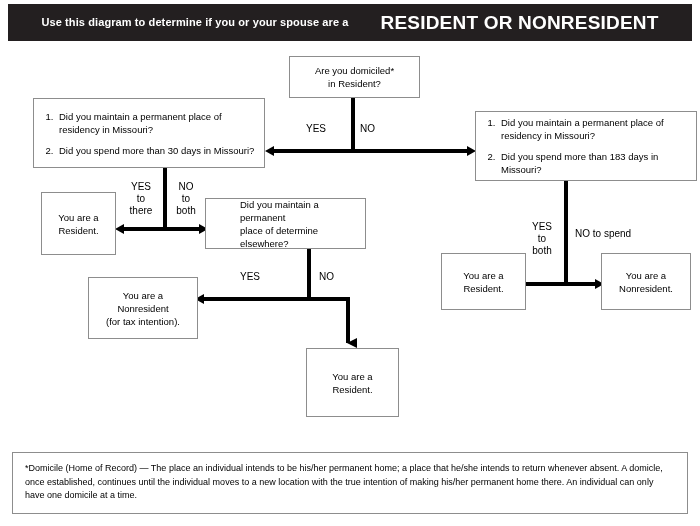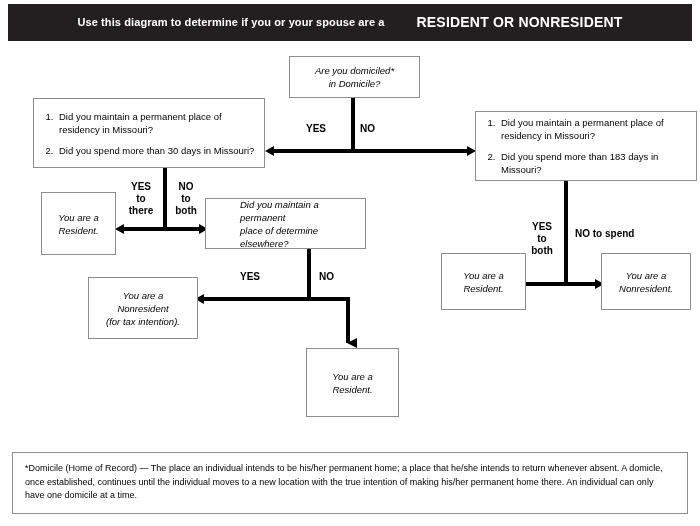--- a/index.html
+++ b/index.html
@@ -38,21 +38,21 @@
     justify-content: center;
     box-sizing: border-box;
   }
   .banner-line1 {
     font-size: 11px;
     font-weight: bold;
     letter-spacing: 0.1px;
     line-height: 13px;
   }
   .banner-line2 {
-    font-size: 14px;
+    font-size: 19px;
     font-weight: bold;
     letter-spacing: 0.2px;
     line-height: 21px;
     margin-left: 32px;
   }
 
   
   .node {
     position: absolute;
     border: 1px solid #8d8d8d;
@@ -60,21 +60,21 @@
     box-sizing: border-box;
     display: flex;
     align-items: center;
     justify-content: center;
     font-size: 9.5px;
     line-height: 13px;
     color: #000000;
     text-align: center;
     z-index: 3;
   }
-  .node .txt { padding: 0 4px; font-style: italic; }
+  .node .txt { padding: 0 4px; }
 
   .node.listbox {
     align-items: center;
     justify-content: flex-start;
     text-align: left;
   }
   .node.listbox ol {
     margin: 0;
     padding: 0 6px 0 22px;
     list-style: decimal;
@@ -92,21 +92,21 @@
   #node-elsewhere   { left: 205px; top: 198px; width: 161px; height: 51px; padding-left: 30px; }
   #node-res-right   { left: 441px; top: 253px; width: 85px;  height: 57px; }
   #node-nonres-right{ left: 601px; top: 253px; width: 90px;  height: 57px; }
   #node-nonres-tax  { left: 88px;  top: 277px; width: 110px; height: 62px; }
   #node-res-bottom  { left: 306px; top: 348px; width: 93px;  height: 69px; }
 
   
   .elabel {
     position: absolute;
     font-size: 10px;
-    font-weight: bold;
+    font-weight: normal;
     color: #000000;
     line-height: 12px;
     z-index: 4;
     white-space: nowrap;
   }
   .elabel.center { text-align: center; }
 
   #lbl-yes-top      { left: 306px; top: 123px; }
   #lbl-no-top       { left: 360px; top: 123px; }
   #lbl-yes-either   { left: 120px; top: 181px; width: 42px; text-align: center; }
@@ -181,21 +181,21 @@
     <line x1="309" y1="249" x2="309" y2="299" stroke="#000000" stroke-width="4"></line>
 
     <line x1="204" y1="299" x2="309" y2="299" stroke="#000000" stroke-width="4" marker-start="url(#arrL)"></line>
 
     <polyline points="309,299 348,299 348,343" fill="none" stroke="#000000" stroke-width="4" marker-end="url(#arrD)"></polyline>
   </svg>
 
   <div class="node" id="node-domiciled">
     <div class="txt">
       <span>Are you domiciled*</span><br>
-      <span>in Domicile?</span>
+      <span>in Resident?</span>
     </div>
   </div>
 
   <div class="node listbox" id="node-mo30">
     <ol>
       <li>Did you maintain a permanent place of residency in Missouri?</li>
       <li>Did you spend more than 30 days in Missouri?</li>
     </ol>
   </div>
 

